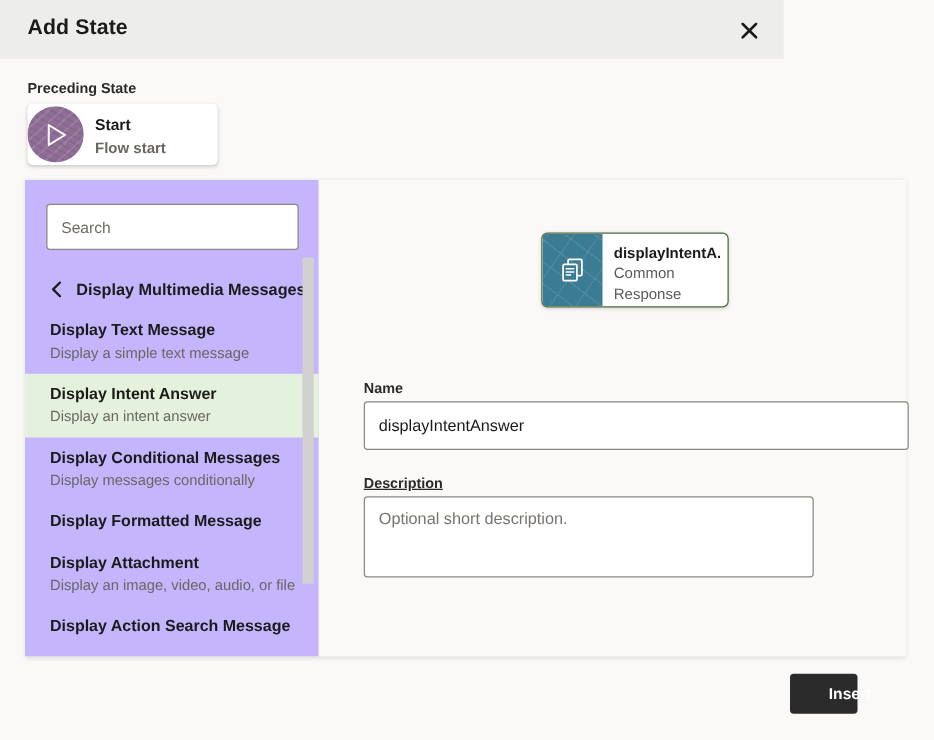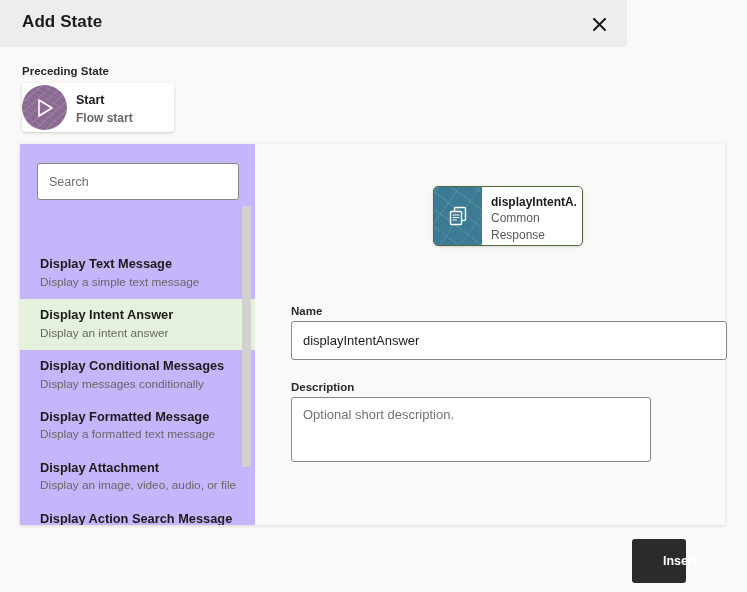--- a/index.html
+++ b/index.html
@@ -207,21 +207,21 @@
     font-size: 12px; color: #5d5a57; margin-top: 1px;
   }
 
   .field-label {
     position: absolute;
     font-size: 11.5px;
     font-weight: bold;
     color: #2b2a28;
   }
   .name-label { left: 36px; top: 161px; }
-  .desc-label { left: 36px; top: 237px; }
+  .desc-label { left: 36px; top: 237px; text-decoration: underline; }
 
   .name-input {
     position: absolute;
     left: 36px; top: 177px;
     width: 436px; height: 39px;
     border: 1px solid #8a8784;
     border-radius: 3px;
     background: #ffffff;
     padding: 0 11px;
     font-size: 13px;
@@ -242,21 +242,21 @@
     color: #0f172a;
     resize: none;
     outline: none;
   }
   .desc-input::placeholder { color: #77736f; }
 
   
   .insert-btn {
     position: absolute;
     left: 632px; top: 539px;
-    width: 54px; height: 44px;
+    width: 54px; height: 32px;
     background: #2b2b2b;
     color: #ffffff;
     border: none;
     border-radius: 3px;
     font-size: 12.5px;
     font-weight: bold;
     font-family: "Liberation Sans", sans-serif;
     cursor: pointer;
     padding-left: 31px;
   }
@@ -286,37 +286,44 @@
 </div>
 
 <div class="panel">
 
   <div class="list-pane">
 
     <div class="search-wrap">
       <input class="search-input" type="text" placeholder="Search" style="">
     </div>
 
+    <div class="breadcrumb">
+      <span class="bc-chevron">
+        <svg width="8" height="13" viewBox="0 0 8 13" aria-hidden="true">
+          <path d="M7 1 L1.5 6.5 L7 12" stroke="#1c1b1a" stroke-width="1.8" fill="none" stroke-linecap="round" stroke-linejoin="round"></path>
+        </svg>
+      </span>
+      <span class="bc-label">Display Multimedia Messages</span>
+    </div>
 
     <div class="list">
       <div class="list-item">
         <div class="li-title">Display Text Message</div>
         <div class="li-desc">Display a simple text message</div>
       </div>
       <div class="list-item selected">
         <div class="li-title">Display Intent Answer</div>
         <div class="li-desc">Display an intent answer</div>
       </div>
       <div class="list-item">
         <div class="li-title">Display Conditional Messages</div>
         <div class="li-desc">Display messages conditionally</div>
       </div>
       <div class="list-item">
         <div class="li-title">Display Formatted Message</div>
-        <div class="li-desc">Display a formatted text message</div>
       </div>
       <div class="list-item">
         <div class="li-title">Display Attachment</div>
         <div class="li-desc">Display an image, video, audio, or file</div>
       </div>
       <div class="list-item">
         <div class="li-title">Display Action Search Message</div>
 
       </div>
     </div>

